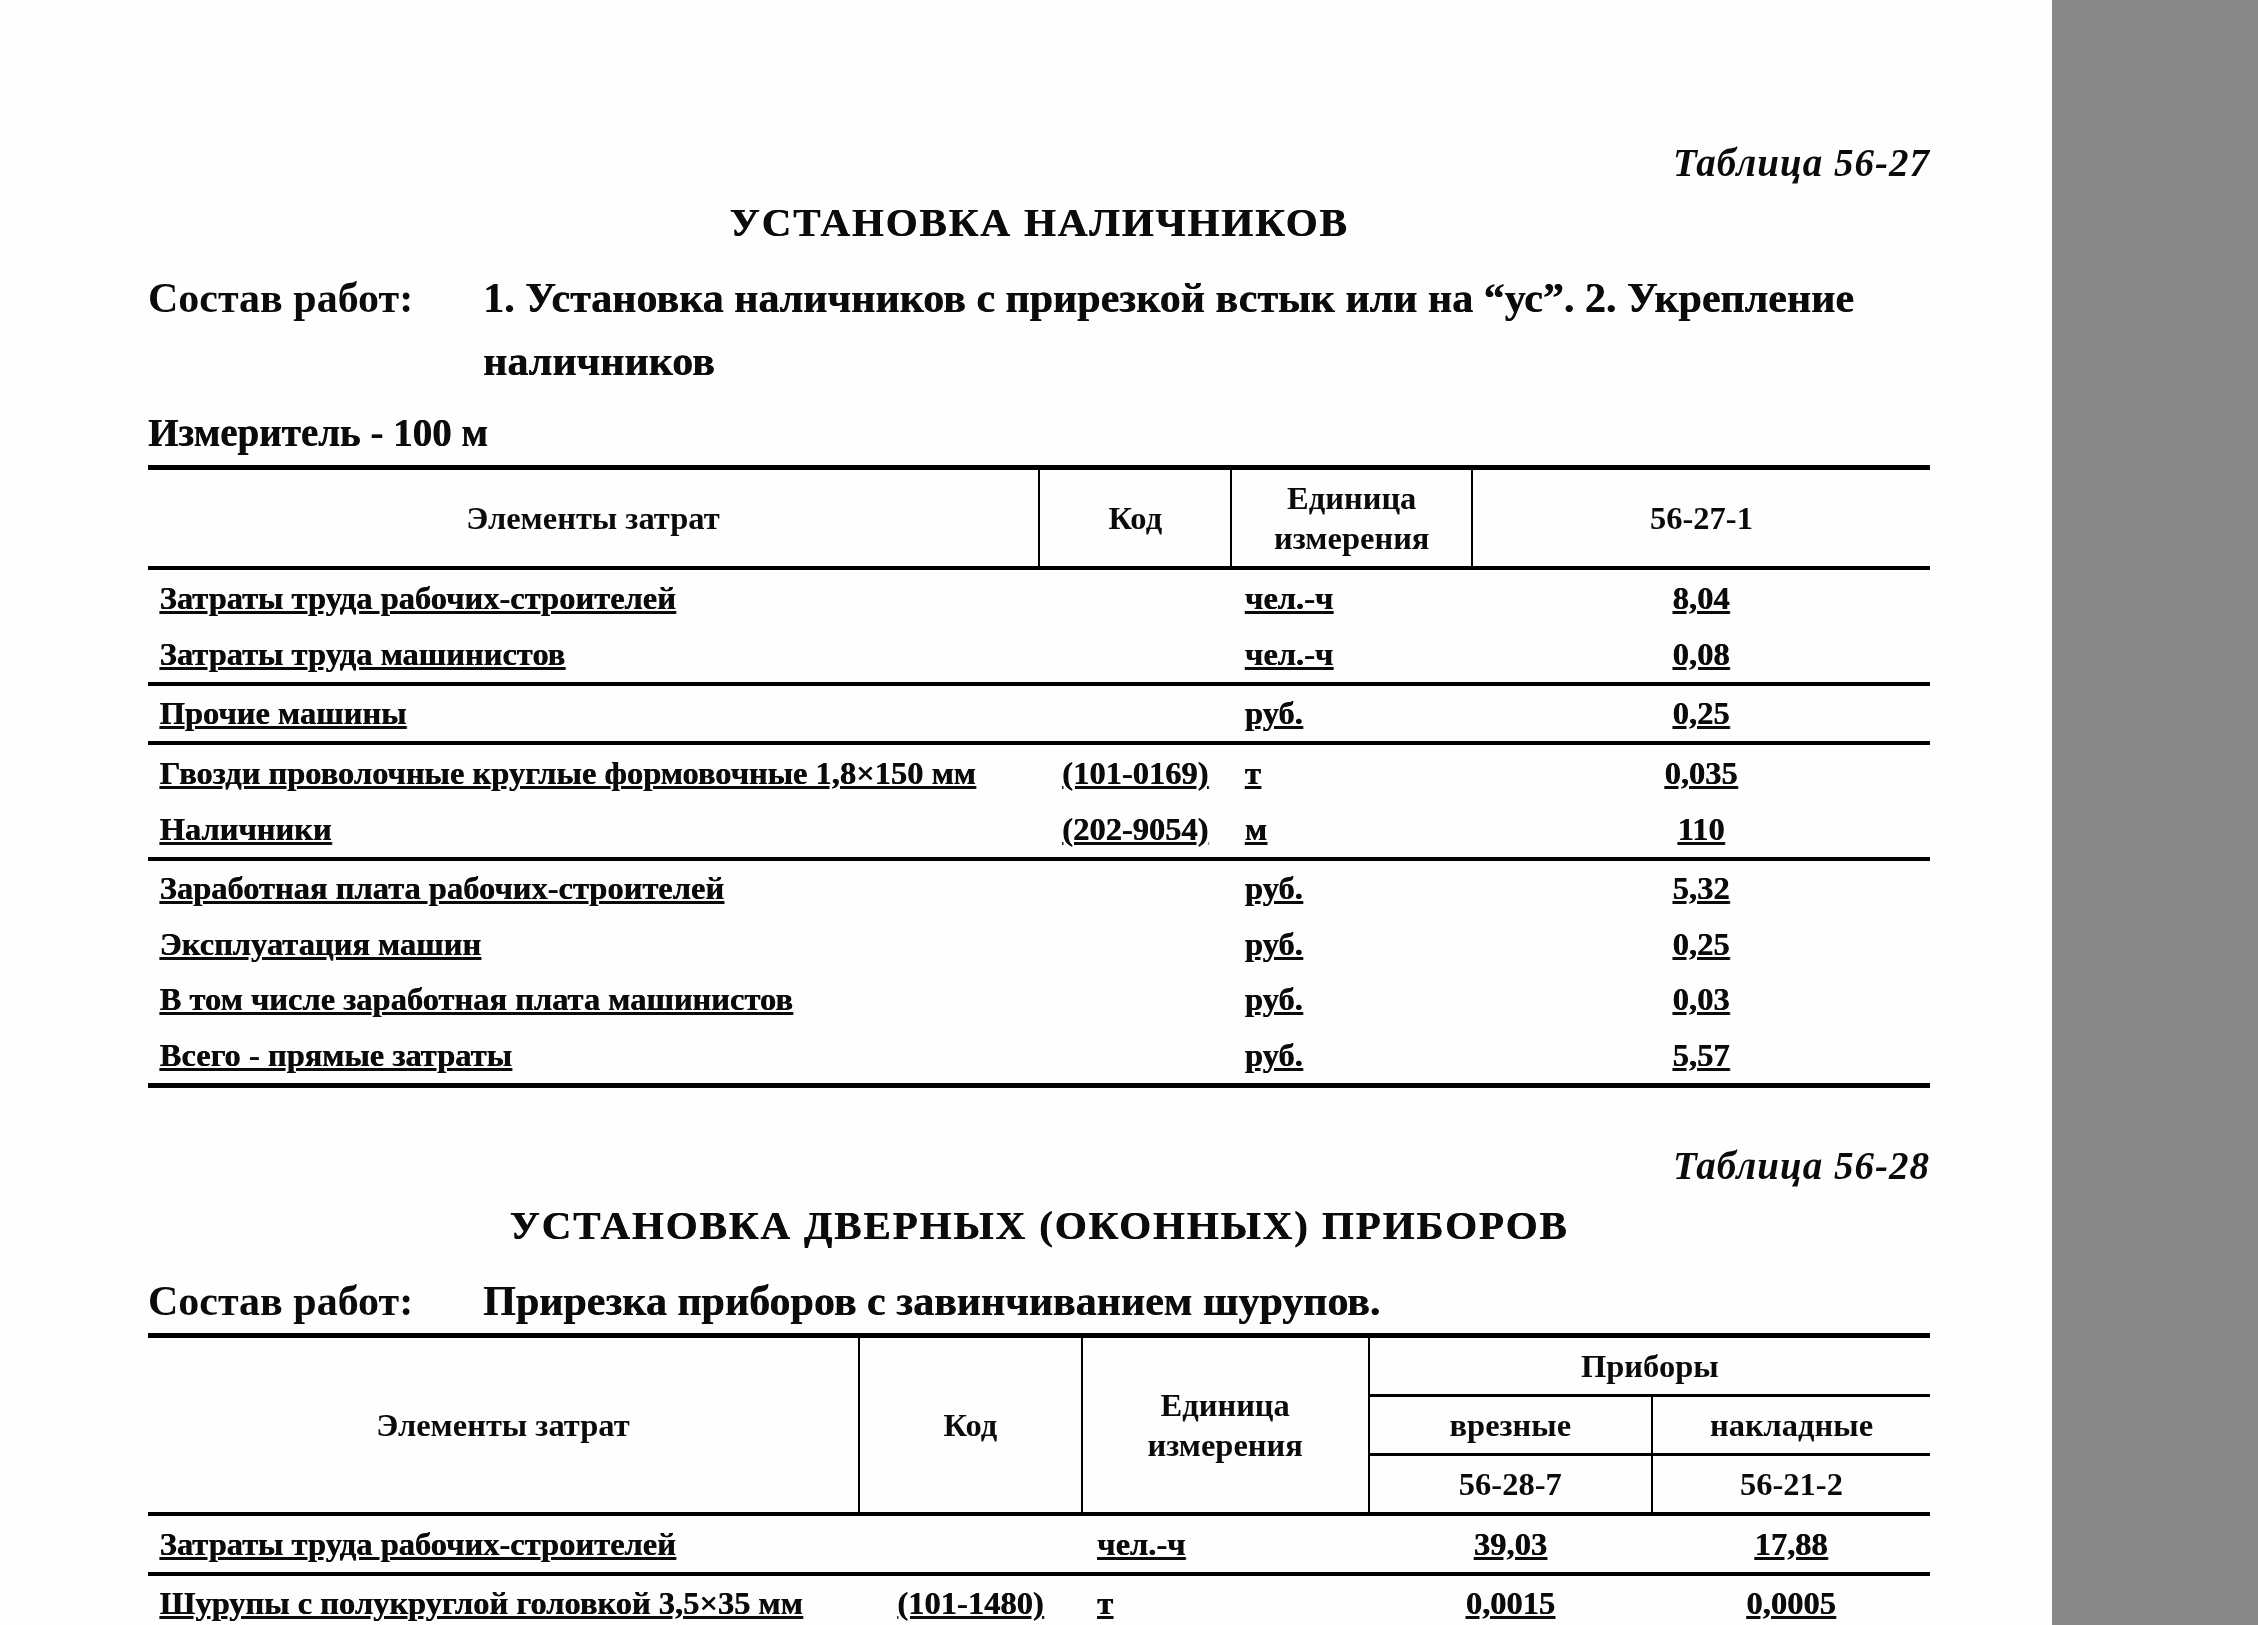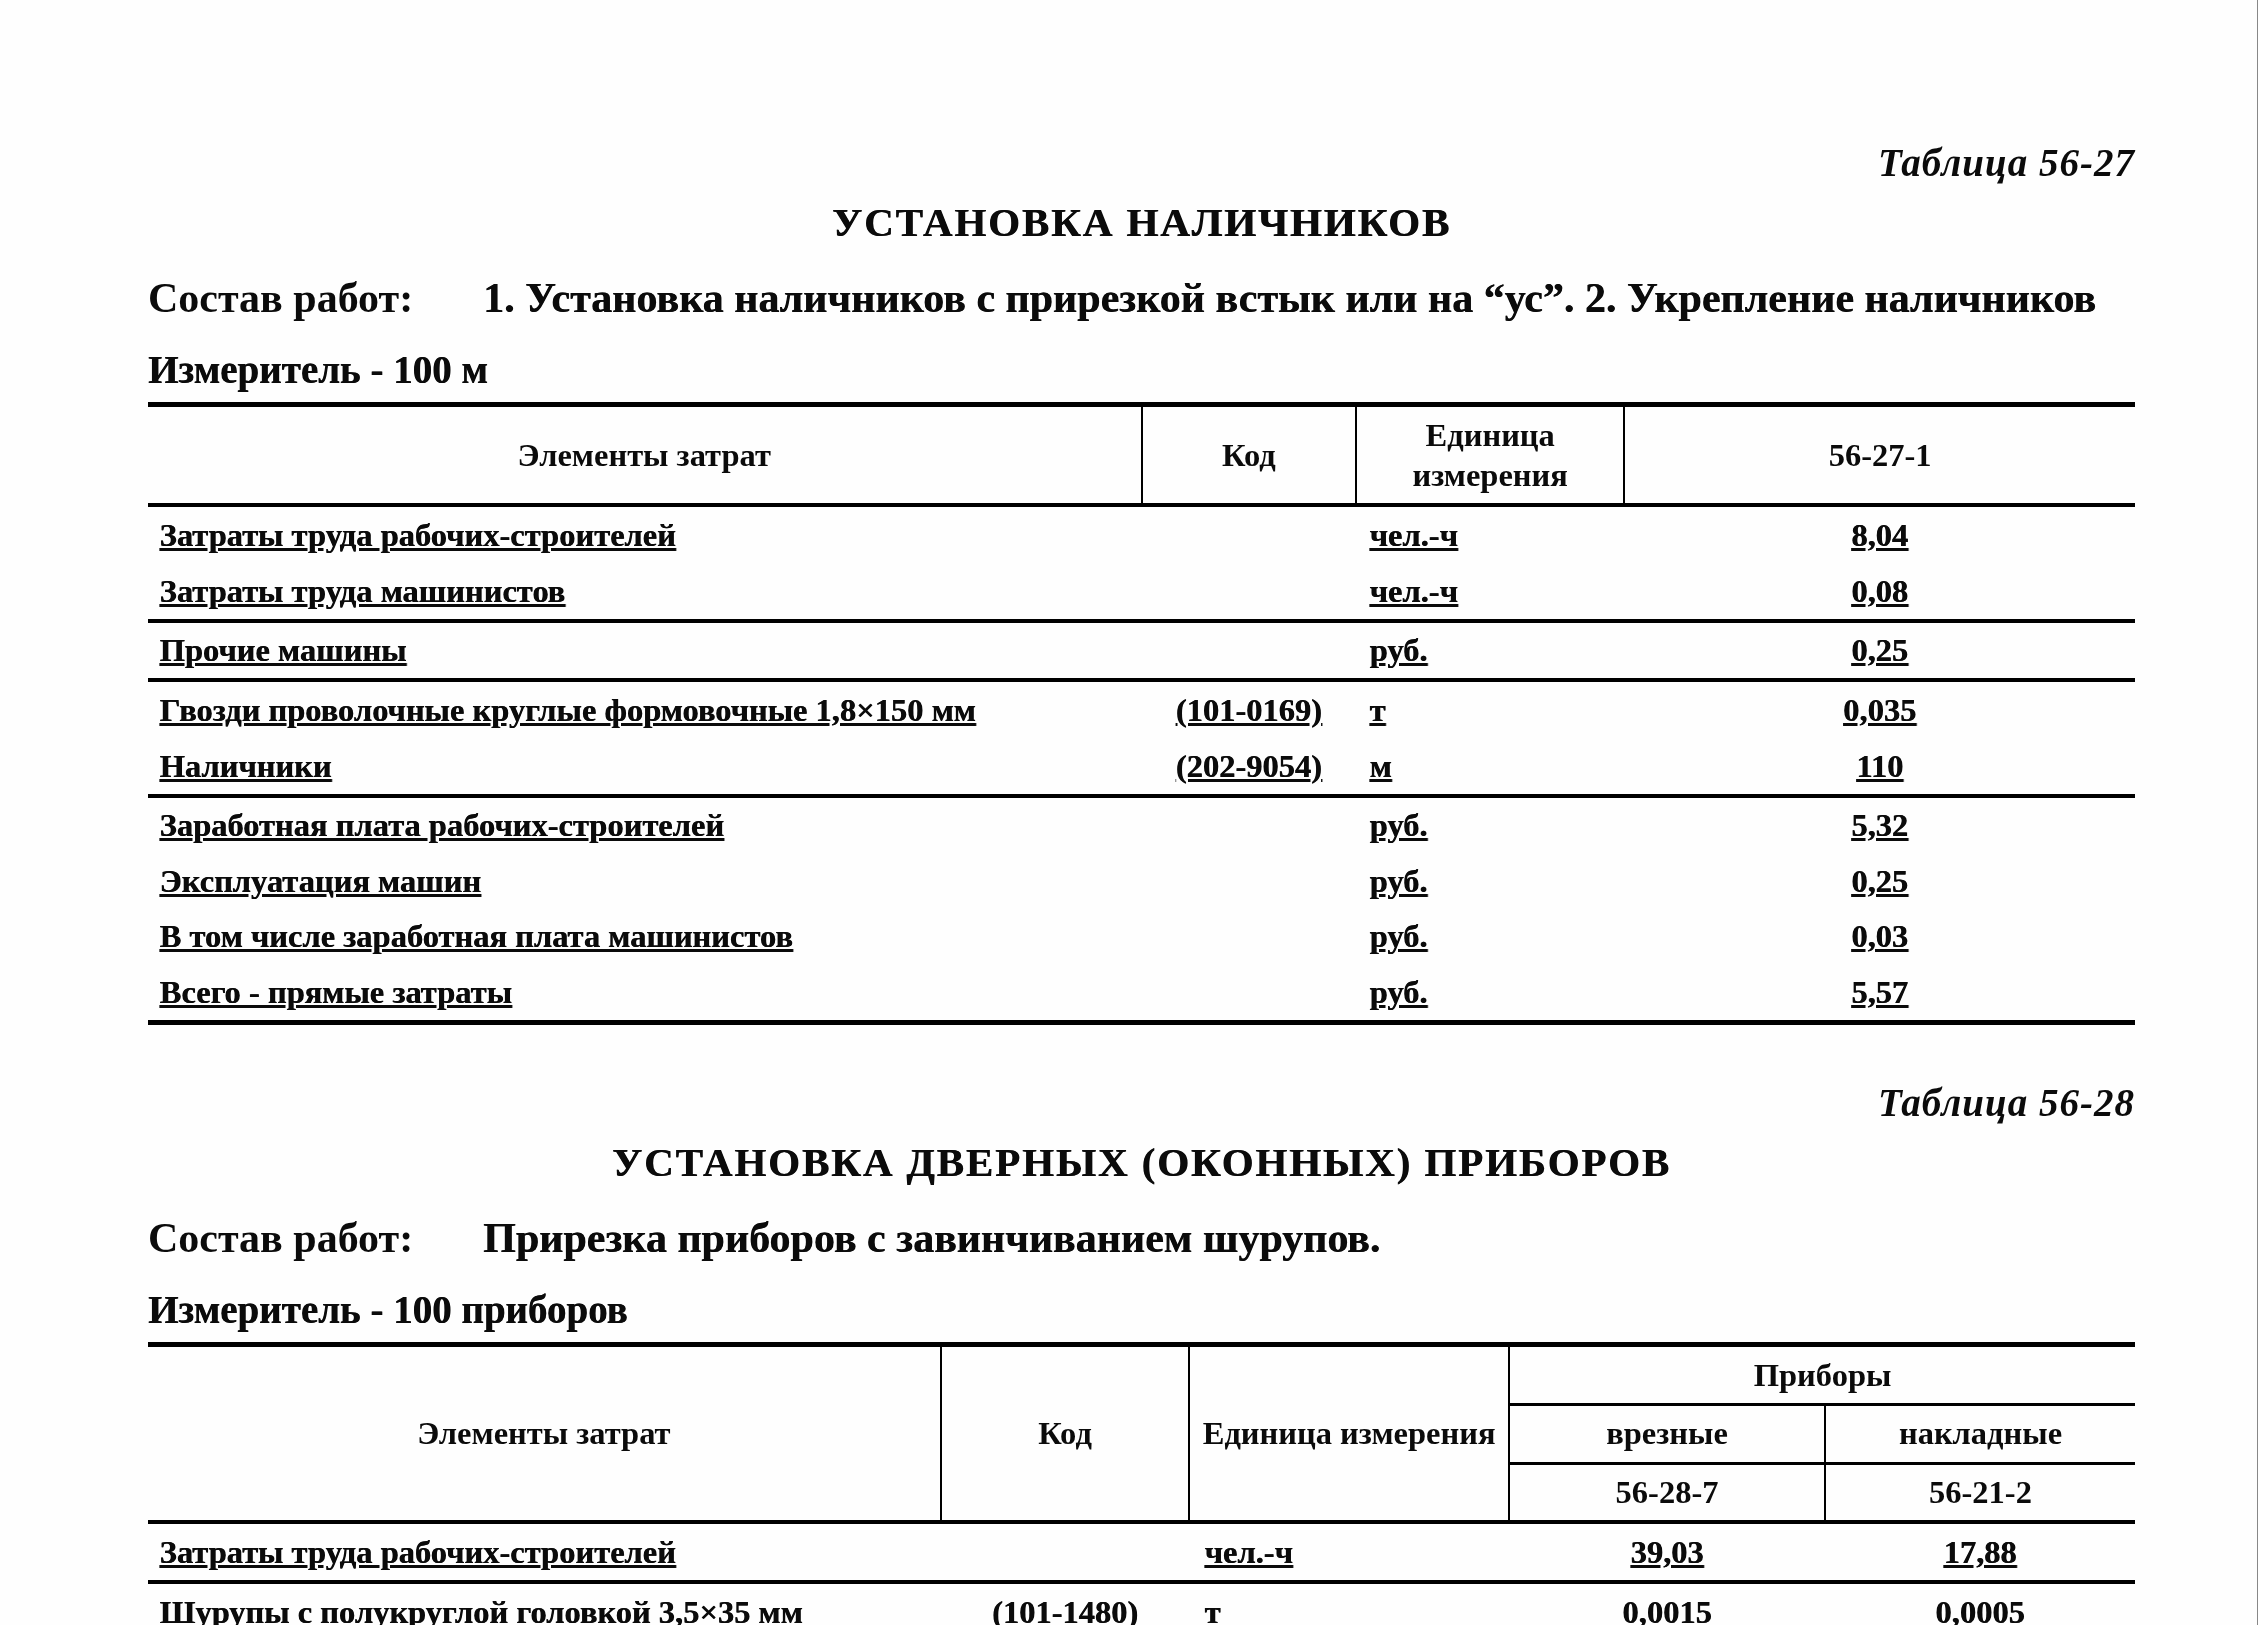--- a/index.html
+++ b/index.html
@@ -1,18 +1,18 @@
 <!DOCTYPE html>
 <html><head>
 <meta charset="utf-8">
 <style>
   html,body{margin:0;padding:0;background:#888;}
   .page{
     position:relative;
-    width:2257px;height:1626px;
+    width:2052px;height:1626px;
     background:#fefefe;
     color:#0b0b0b;
     font-family:"Liberation Serif","DejaVu Serif",serif;
     font-weight:700;
     overflow:hidden;
   }
   .content{padding:140px 122px 0 148px;}
   .table-label{
     text-align:right;
     font-style:italic;
@@ -177,21 +177,20 @@
 
     <div class="section2">
       <div class="table-label">Таблица 56-28</div>
       <div class="doc-title">УСТАНОВКА ДВЕРНЫХ (ОКОННЫХ) ПРИБОРОВ</div>
       <div class="workscope">
         <div class="label">Состав работ:</div>
         <div class="text">
           <div>Прирезка приборов с завинчиванием шурупов.</div>
         </div>
       </div>
-      <div class="measure">Измеритель - 100 приборов</div>
 
       <table id="table2">
         <colgroup>
           <col style="width:39.9%">
             <col style="width:12.5%">
             <col style="width:16.1%">
           <col style="width:15.9%">
             <col style="width:15.6%">
         </colgroup>
         <thead>

